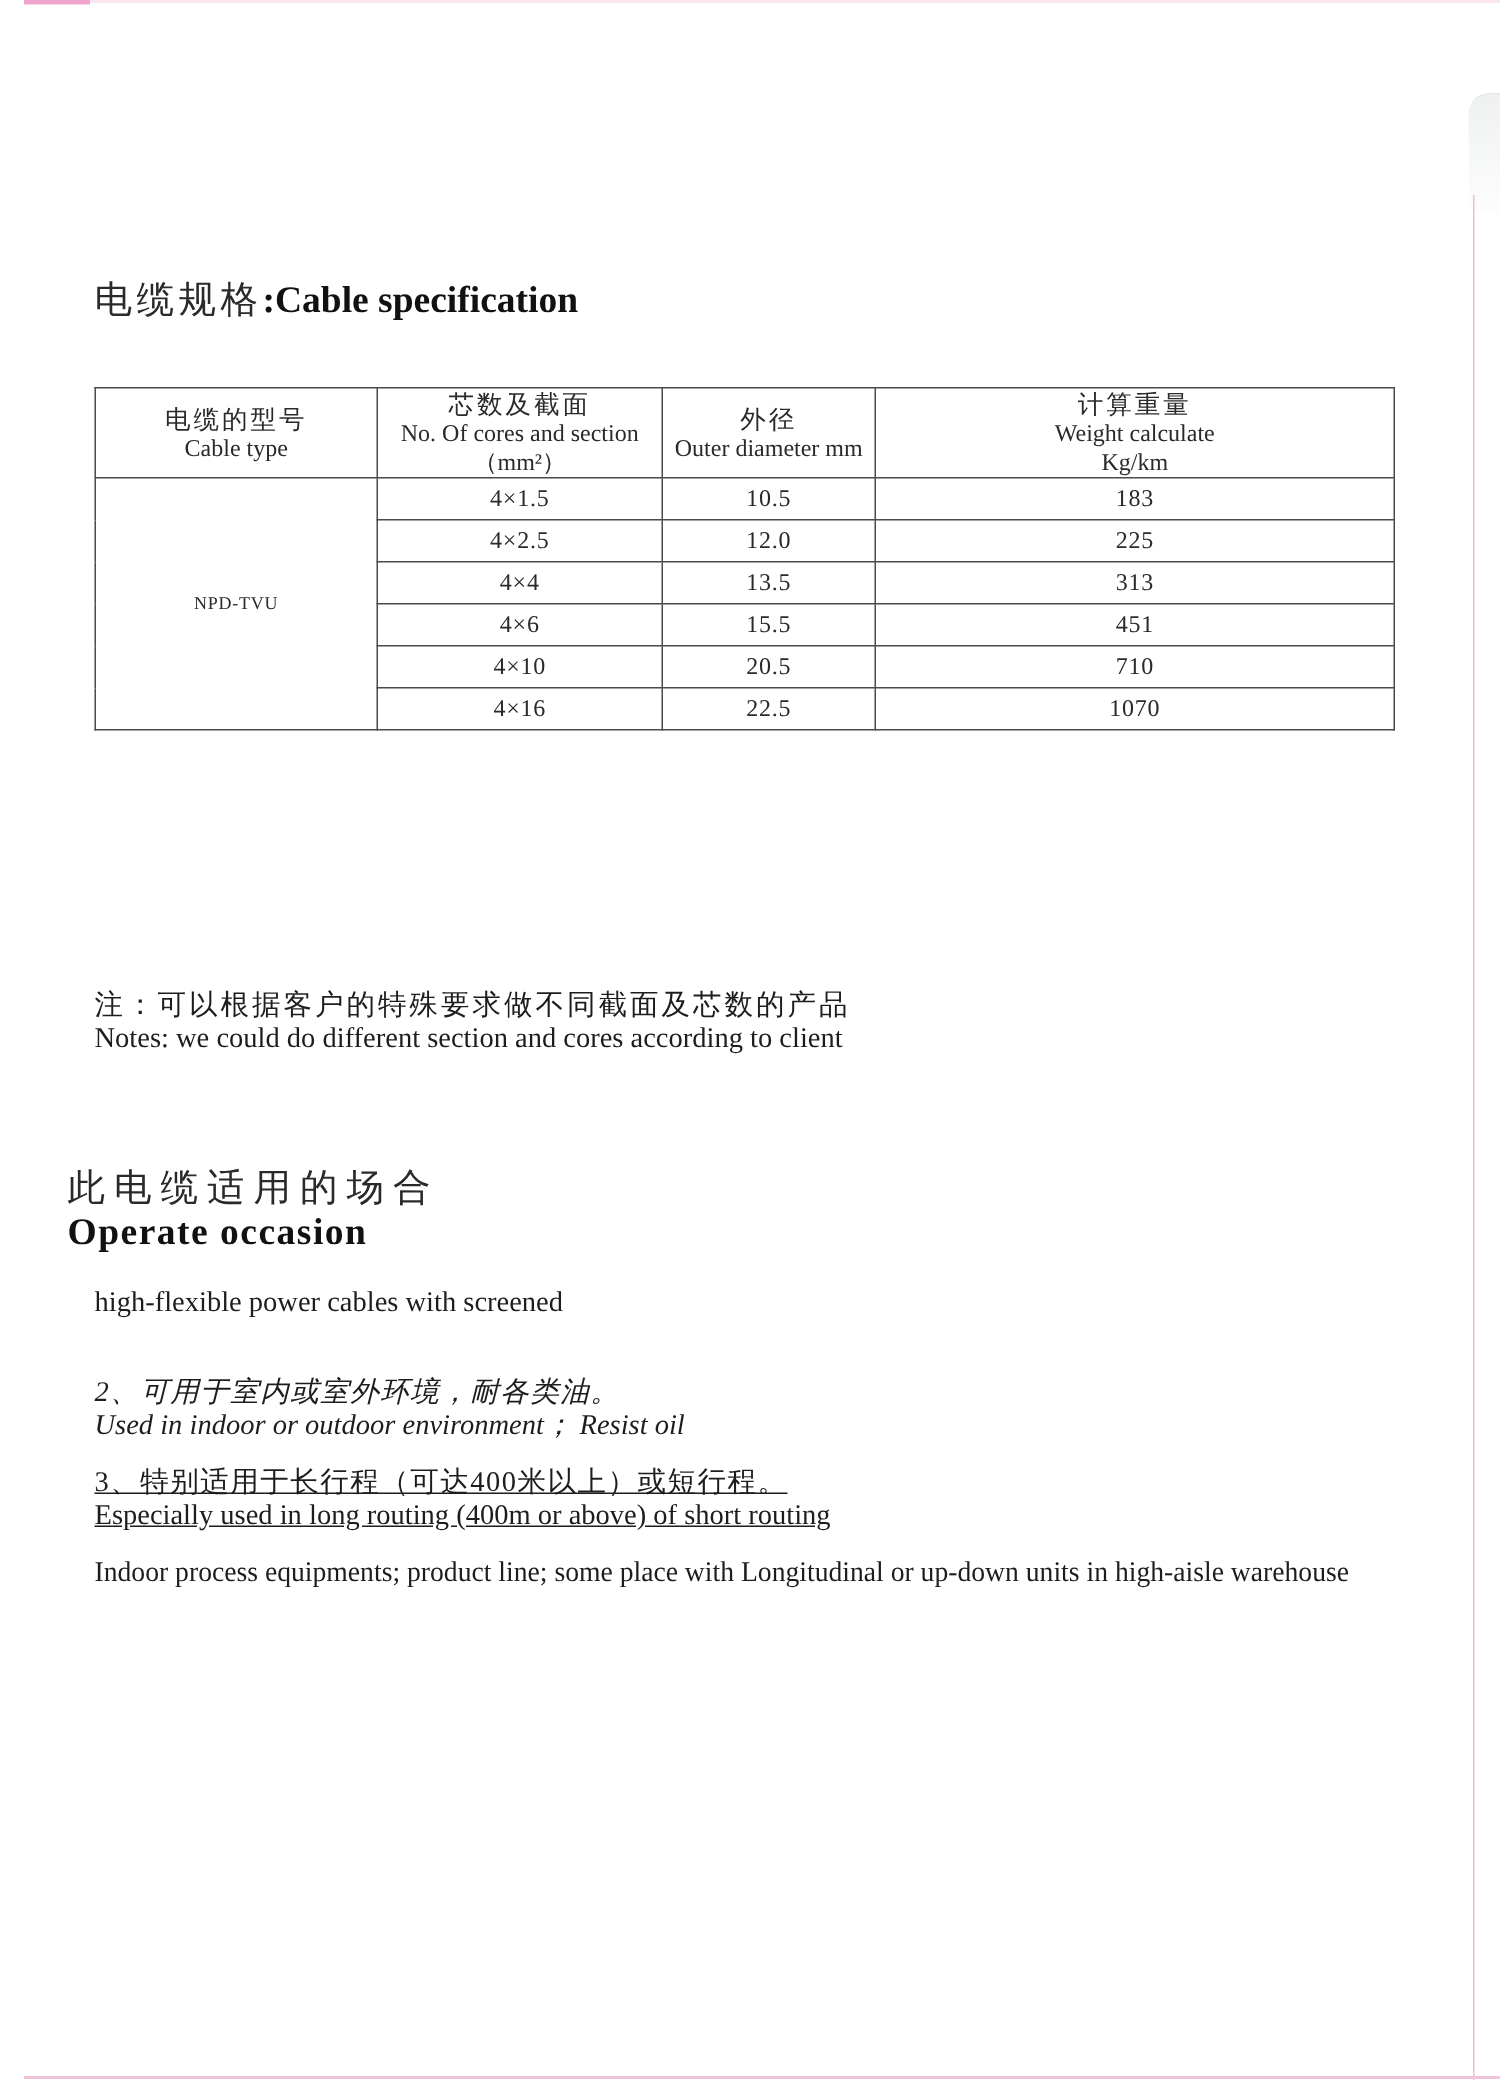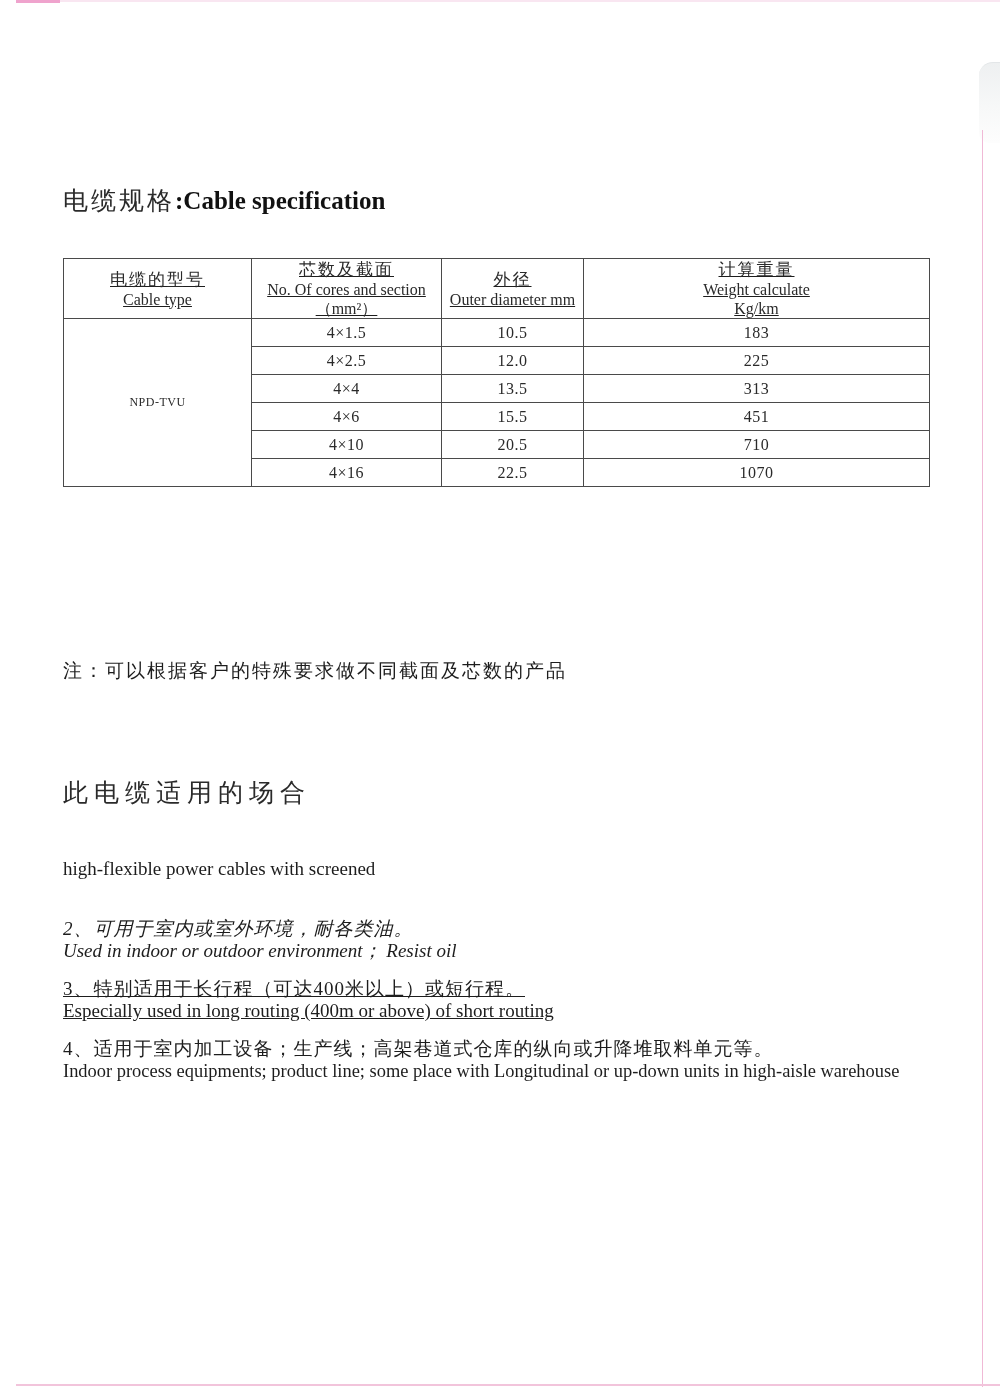--- a/index.html
+++ b/index.html
@@ -21,32 +21,32 @@
 
   
   .page-title{left:47px;top:186px;font-size:25px;line-height:30px;white-space:nowrap;}
   .page-title .zh{letter-spacing:3px;font-weight:normal;color:#2a2a2a;}
   .page-title .en{font-weight:bold;color:#111;}
 
   
   .spec-table{left:47px;top:258px;border-collapse:collapse;table-layout:fixed;}
   .spec-table td{border:1px solid #4a4a4a;text-align:center;vertical-align:middle;
     padding:0;color:#2a2a2a;}
-  .spec-table .hdr{height:46px;text-decoration:underline;}
+  .spec-table .hdr{height:46px;}
   .spec-table .hdr .zh{font-size:17px;letter-spacing:2px;line-height:21px;}
   .spec-table .hdr .en{font-size:16px;line-height:19px;}
   .spec-table .datarow{height:28px;font-size:16px;letter-spacing:0.5px;}
   .spec-table .cabletype{font-size:12px;letter-spacing:0.5px;}
 
   
   .notes{left:47px;top:660px;font-size:19px;line-height:22px;}
   .notes .zh{letter-spacing:2px;}
 
   
-  .sec-head{left:47px;top:778px;}
+  .sec-head{left:29px;top:778px;}
   .sec-head .zh{font-size:25px;letter-spacing:6px;line-height:30px;font-weight:normal;color:#2a2a2a;}
   .sec-head .en{font-size:25px;line-height:28px;font-weight:bold;letter-spacing:1px;color:#111;}
 
   
   .item{left:47px;width:910px;font-size:19px;line-height:22px;}
   .item .zh{letter-spacing:1px;white-space:nowrap;}
   .item .en{white-space:nowrap;}
   .item-1{top:858px;}
   .item-2{top:918px;font-style:italic;}
   .item-3{top:978px;text-decoration:underline;}
@@ -123,33 +123,34 @@
   <tr class="datarow">
     <td>4×16</td>
     <td>22.5</td>
     <td>1070</td>
   </tr>
 </tbody>
   </table>
 
 <div class="abs notes">
   <div class="zh">注：可以根据客户的特殊要求做不同截面及芯数的产品</div>
+  <div class="en">Notes: we could do different section and cores according to client</div>
 </div>
 
 <div class="abs sec-head">
   <div class="zh">此电缆适用的场合</div>
+  <div class="en">Operate occasion</div>
 </div>
 
 <div class="abs item item-1">
   <div class="en">high-flexible power cables with  screened</div>
 </div>
 <div class="abs item item-2">
   <div class="zh">2、可用于室内或室外环境，耐各类油。</div>
   <div class="en">Used in indoor or outdoor environment； Resist oil</div>
 </div>
 <div class="abs item item-3">
   <div class="zh">3、特别适用于长行程（可达400米以上）或短行程。</div>
   <div class="en">Especially used in long routing (400m or above) of short routing</div>
 </div>
 <div class="abs item item-4">
-  <div class="zh">4、适用于室内加工设备；生产线；高架巷道式仓库的纵向或升降堆取料单元等。</div>
   <div class="en">Indoor process equipments; product line; some place with Longitudinal or up-down units in high-aisle warehouse</div>
 </div>
 
 </body></html>

